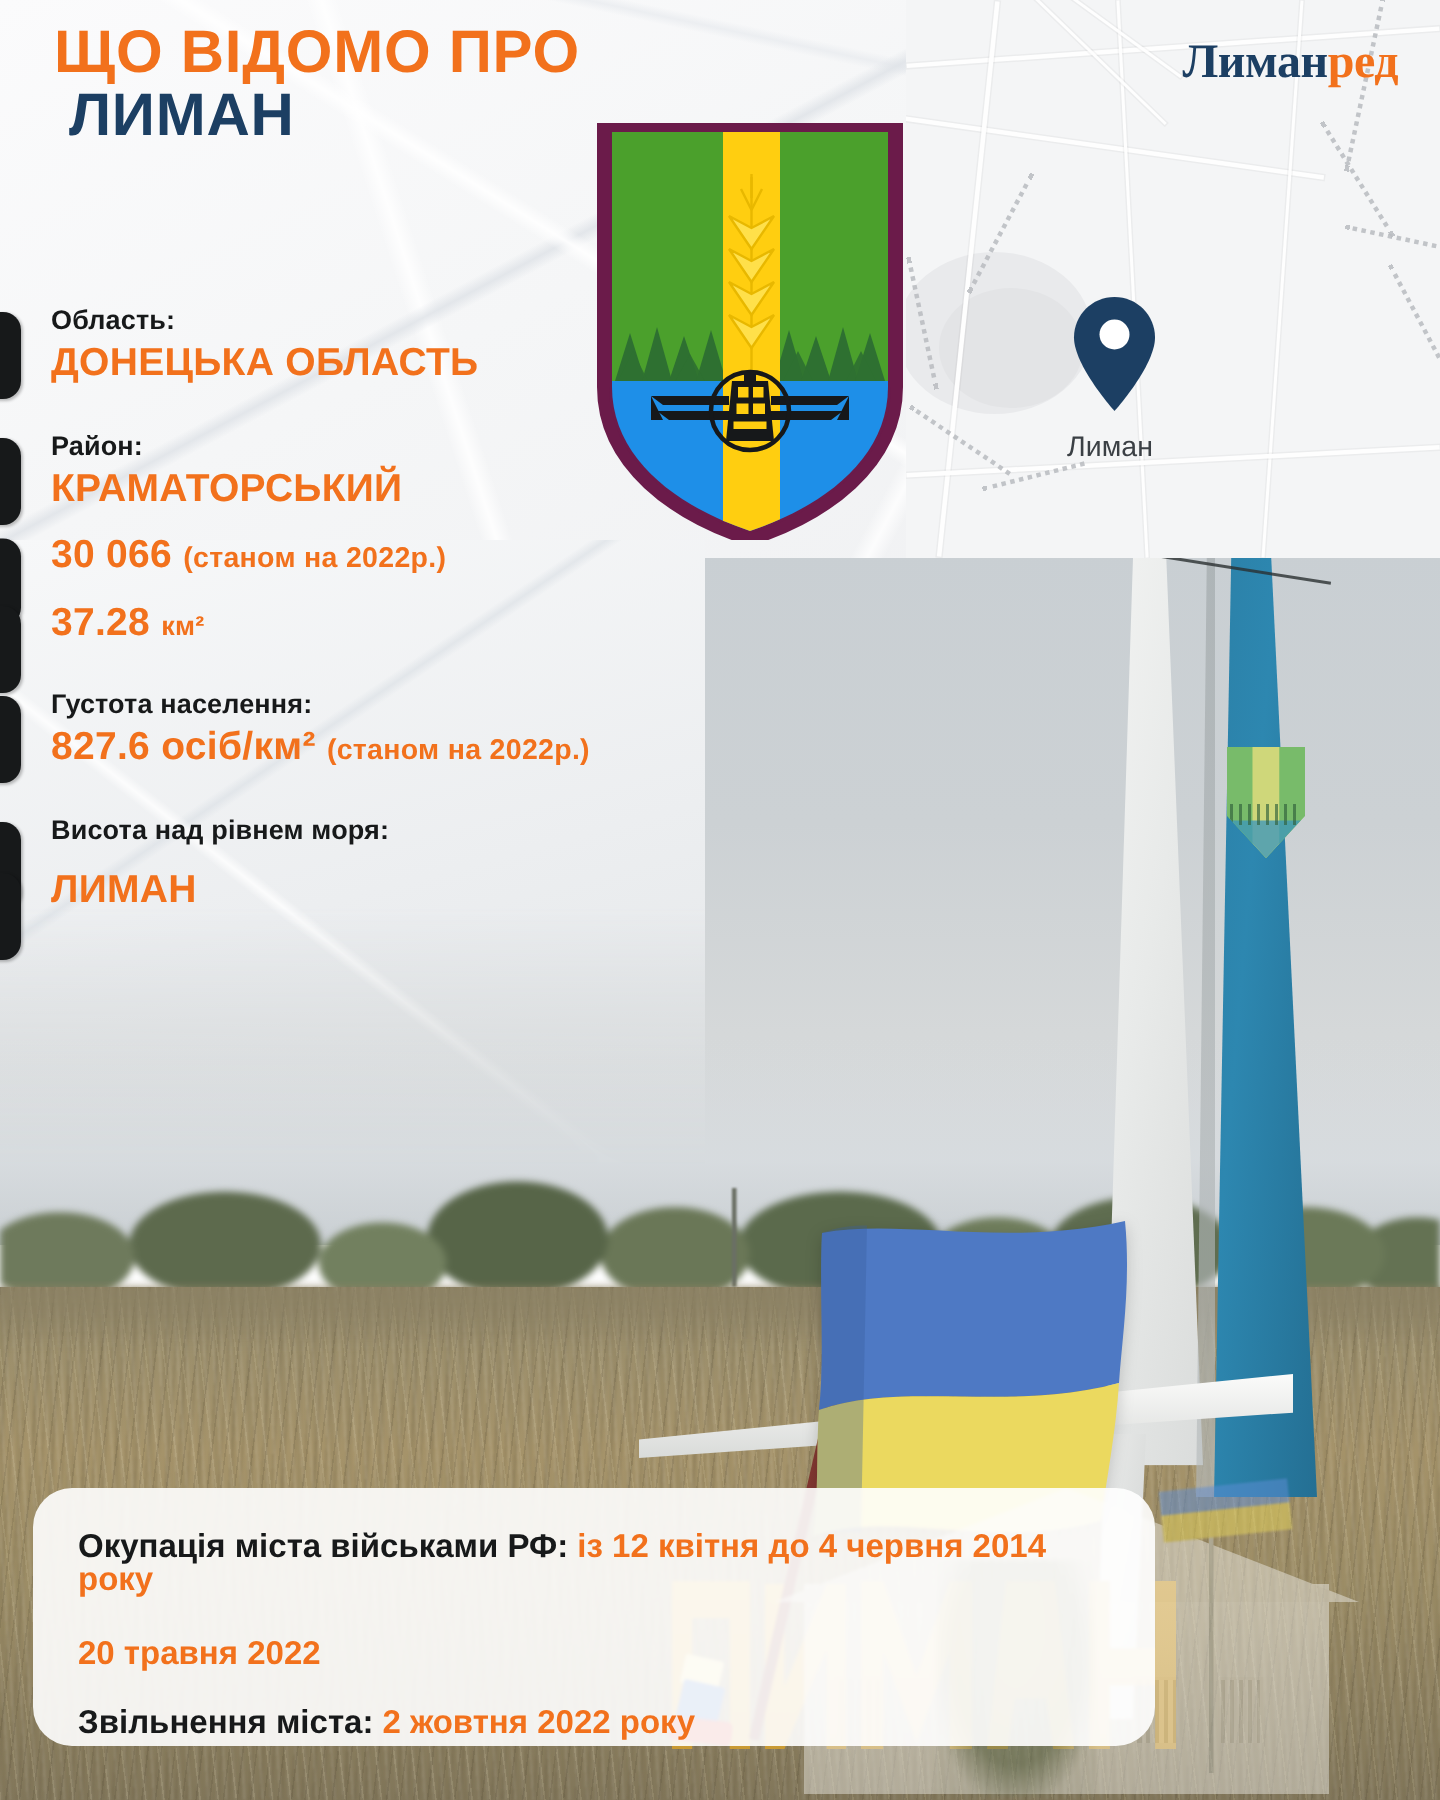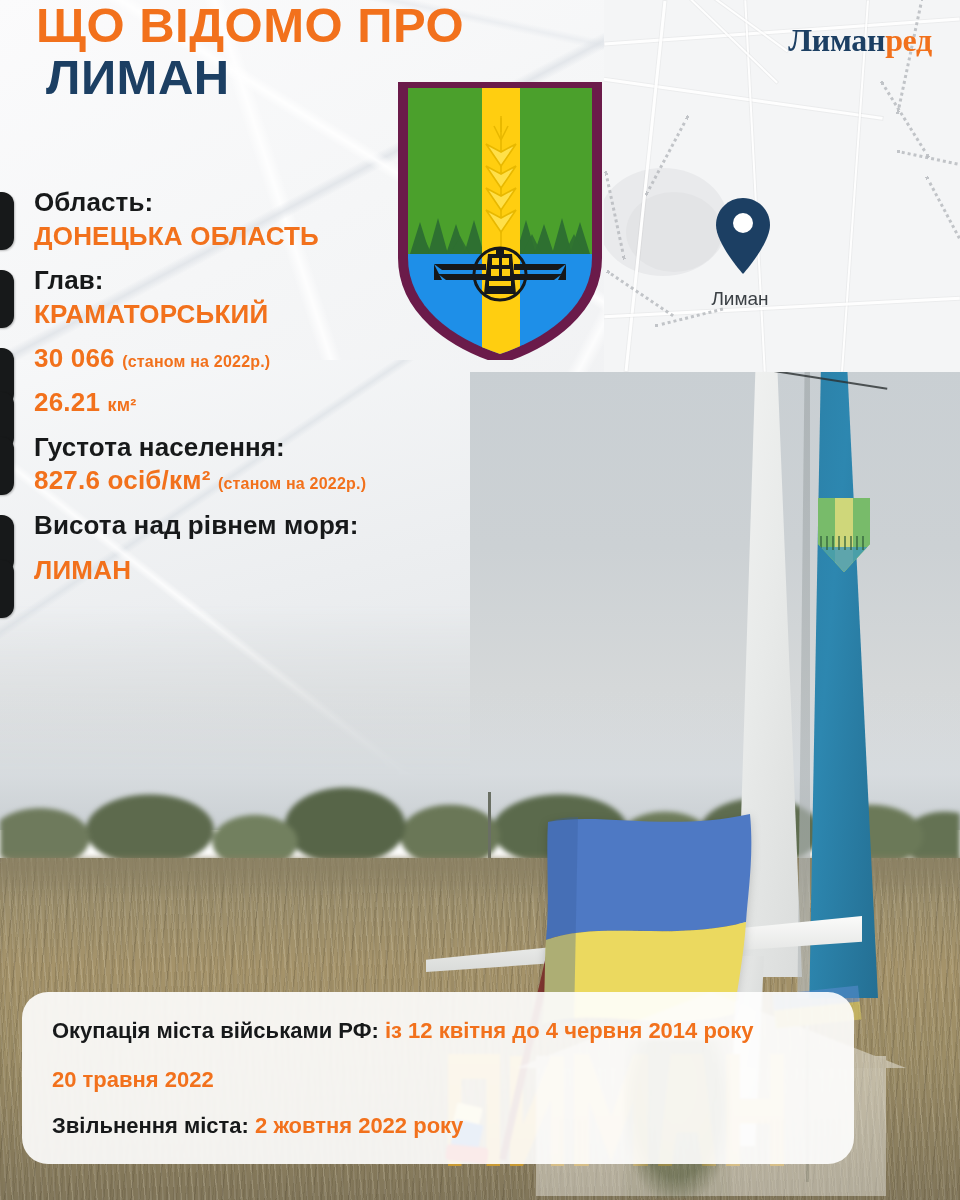--- a/index.html
+++ b/index.html
@@ -191,22 +191,22 @@
     position:absolute; height:0; border-top:3px dotted #b9bcc0; opacity:.85;
   }
   .pin { position:absolute; left:110px; top:196px; }
   .map-label {
     position:absolute; left:66px; top:288px; width:140px; text-align:center;
     font-size:19px; color:#3b4045; font-weight:400;
   }
 
   
   .title {
-    position:absolute; left:36px; top:0; width:520px;
-    font-weight:bold; font-size:49px; line-height:1.06;
+    position:absolute; left:36px; top:14px; width:520px;
+    font-weight:bold; font-size:40px; line-height:1.06;
     letter-spacing:.5px;
   }
   .t1 { color:#F2711C; display:block; }
   .t2 { color:#1C3F63; display:block; padding-left:10px; }
 
   .logo {
     position:absolute; right:28px; top:22px;
     font-family:"Liberation Serif", serif;
     font-size:32px; font-weight:bold; letter-spacing:-.3px;
   }
@@ -218,28 +218,28 @@
 
   
   .info { position:absolute; left:0; top:186px; width:520px; }
   .row { position:relative; padding:0 0 11px 34px; }
   .marker {
     position:absolute; left:-16px; top:6px; width:30px; height:58px;
     background:#17191a; border-radius:12px;
     box-shadow:1px 1px 2px rgba(0,0,0,.25);
   }
   .lbl {
-    font-size:26px; font-weight:bold; color:#17191a;
-    letter-spacing:.1px; line-height:1.3;
+    font-size:18px; font-weight:bold; color:#17191a;
+    letter-spacing:.1px; line-height:1.3;margin-top:16px;
   }
   .val {
     font-size:26px; font-weight:bold; color:#F2711C;
     letter-spacing:.2px; line-height:1.28; white-space:nowrap;
   }
-  .val .sm { font-size:16px; }
+  .val .sm { font-size:19px; }
   .val .unit { font-size:18px; }
 
   
   .building {
     position:absolute; left:506px; top:986px; width:420px; height:210px;
     opacity:.5;
   }
   .bld-body {
     position:absolute; left:30px; top:70px; width:350px; height:140px;
     background:linear-gradient(#f0efe9,#e4e2da);
@@ -263,21 +263,21 @@
     position:absolute; left:268px; top:4px; width:86px; height:34px;
     background:linear-gradient(#5f8ed6 0 48%, #e4d25a 48% 100%);
     transform:rotate(-6deg); filter:blur(.6px);
   }
   .bld-mast {
     position:absolute; left:300px; top:16px; width:3px; height:180px;
     background:#b9bcb6;
   }
 
   .caption {
-    position:absolute; left:22px; top:992px; width:832px; height:172px;
+    position:absolute; left:22px; top:992px; width:748px; height:172px;
     background:rgba(255,255,255,.90);
     border-radius:26px;
     padding:28px 30px 0 30px;
     backdrop-filter:blur(1px);
   }
   .cap-line {
     font-size:22px; font-weight:bold; color:#17191a;
     line-height:1.0; margin-bottom:27px; letter-spacing:0;
   }
   .cap-line .o { color:#F2711C; }
@@ -448,32 +448,32 @@
   <div class="info">
 
     <div class="row">
       <div class="marker"></div>
       <div class="lbl">Область:</div>
       <div class="val">ДОНЕЦЬКА ОБЛАСТЬ</div>
     </div>
 
     <div class="row">
       <div class="marker"></div>
-      <div class="lbl">Глав:</div>
+      <div class="lbl">Район:</div>
       <div class="val">КРАМАТОРСЬКИЙ</div>
     </div>
 
     <div class="row">
       <div class="marker"></div>
       <div class="val"><span>30 066</span> <span class="sm">(станом на 2022р.)</span></div>
     </div>
 
     <div class="row">
       <div class="marker"></div>
-      <div class="val"><span>26.21</span> <span class="unit">км²</span></div>
+      <div class="val"><span>37.28</span> <span class="unit">км²</span></div>
     </div>
 
     <div class="row">
       <div class="marker"></div>
       <div class="lbl">Густота населення:</div>
       <div class="val"><span>827.6 осіб/км²</span> <span class="sm">(станом на 2022р.)</span></div>
     </div>
 
     <div class="row">
       <div class="marker"></div>

